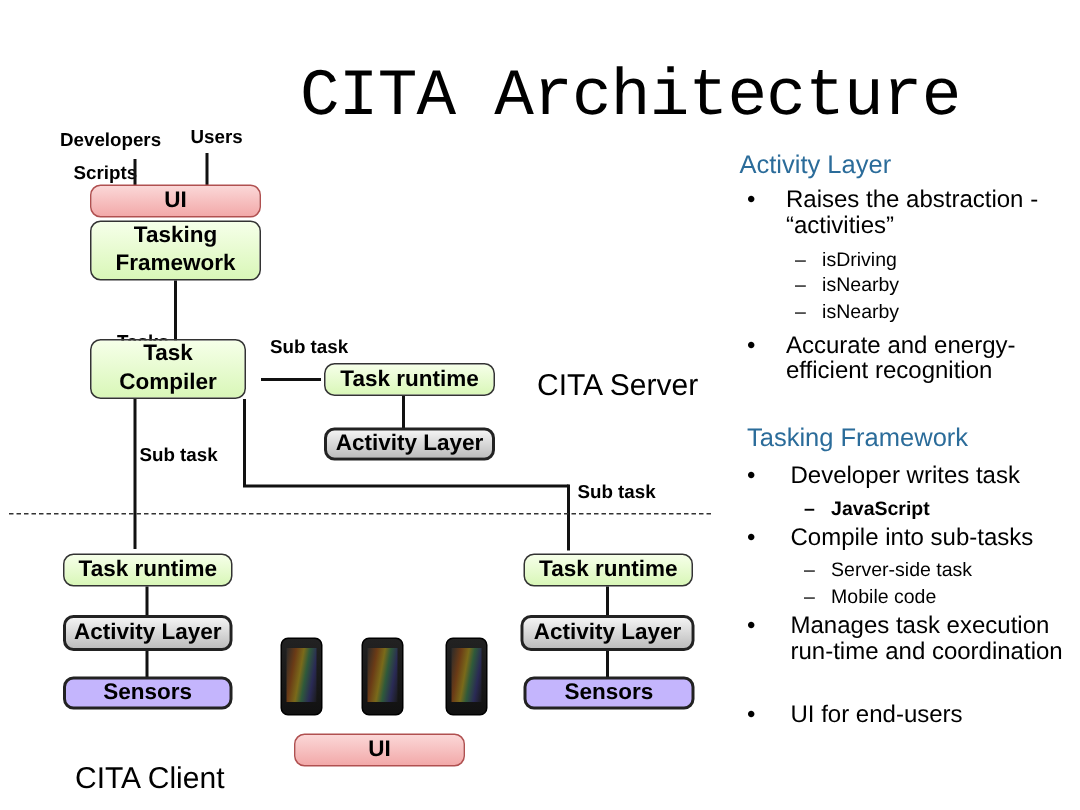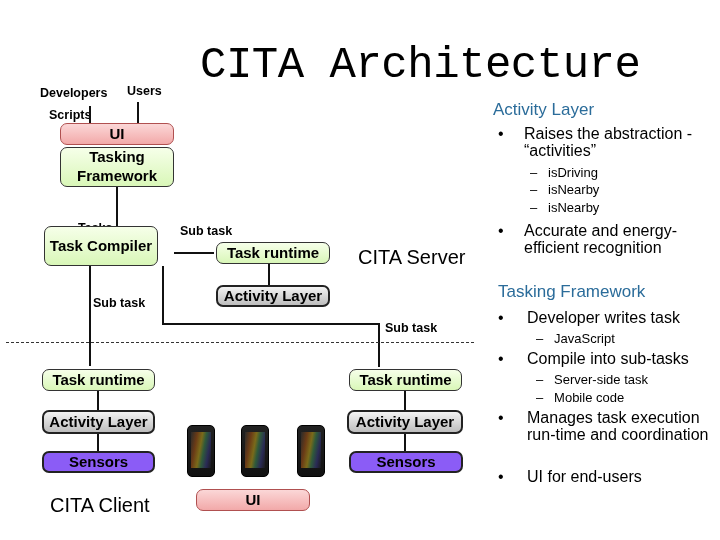--- a/index.html
+++ b/index.html
@@ -6,21 +6,21 @@
   body { width:720px; height:540px; background:#ffffff; position:relative; overflow:hidden;
          font-family:"Liberation Sans", sans-serif; color:#000; }
   .abs { position:absolute; }
   .title { left:200px; top:40px; font-size:44px; letter-spacing:-0.5px; white-space:nowrap;font-family:Liberation Mono, monospace; }
   .lbl { font-size:12.5px; font-weight:bold; white-space:nowrap; }
   .box { position:absolute; border:1.5px solid #222; border-radius:7px; display:flex; align-items:center;
          justify-content:center; text-align:center; font-size:15px; font-weight:bold; box-sizing:border-box; line-height:1.25; }
   .green { background:linear-gradient(#f6ffe9, #d9f7b8); border-color:#333; }
   .pink { background:linear-gradient(#fbd7d7, #f2a9a9); border-color:#b05050; }
   .gray { background:linear-gradient(#f3f3f3, #bdbdbd); border-width:2px; }
-  .white { background:#8b5cf6; border-width:2px; }
+  .white { background:#c4b5fd; border-width:2px; }
   .big { font-size:20px; white-space:nowrap; }
   .line { position:absolute; background:#111; }
   .dash { position:absolute; left:6px; top:342px; width:468px; border-top:1.5px dashed #333; }
   .heading { color:#2b6c9a; font-size:17px; white-space:nowrap; }
   .bullet { font-size:16px; position:absolute; left:498px; }
   .bullet .dot { position:absolute; left:0; top:0; }
   .bullet .txt { position:absolute; left:26px; top:0; width:190px; line-height:17px; }
   .sub { font-size:13px; position:absolute; white-space:nowrap; }
   .phone { position:absolute; width:26px; height:50px; border-radius:5px;
            background:linear-gradient(#222,#111); border:1px solid #000; }
@@ -40,21 +40,21 @@
 
 <div class="box pink" style="left:60px;top:123px;width:114px;height:22px;">
   <span>UI</span>
 </div>
 <div class="box green" style="left:60px;top:147px;width:114px;height:40px;padding:0 20px;">
   <span>Tasking Framework</span>
 </div>
 <div class="line" style="left:116px;top:187px;width:2px;height:40px;"></div>
 <div class="abs lbl" style="left:78px;top:200px;margin-top:21px;">Tasks</div>
 
-<div class="box green" style="left:44px;top:226px;width:114px;height:40px;">
+<div class="box green" style="left:60px;top:226px;width:104px;height:40px;">
   <span>Task Compiler</span>
 </div>
 <div class="abs lbl" style="left:180px;top:224px;">Sub task</div>
 <div class="line" style="left:174px;top:252px;width:40px;height:2px;"></div>
 <div class="box green" style="left:216px;top:242px;width:114px;height:22px;">
   <span>Task runtime</span>
 </div>
 <div class="line" style="left:268px;top:264px;width:2px;height:22px;"></div>
 <div class="box gray" style="left:216px;top:285px;width:114px;height:22px;">
   <span>Activity Layer</span>
@@ -74,21 +74,21 @@
   <span>Task runtime</span>
 </div>
 <div class="line" style="left:97px;top:391px;width:2px;height:20px;"></div>
 <div class="box gray" style="left:42px;top:410px;width:113px;height:24px;">
   <span>Activity Layer</span>
 </div>
 <div class="line" style="left:97px;top:434px;width:2px;height:18px;"></div>
 <div class="box white" style="left:42px;top:451px;width:113px;height:22px;font-weight:bold;">
   <span>Sensors</span>
 </div>
-<div class="abs big" style="left:50px;top:494px;">CITA Client</div>
+<div class="abs big" style="left:50px;top:508px;">CITA Client</div>
 
 <div class="box green" style="left:349px;top:369px;width:113px;height:22px;">
   <span>Task runtime</span>
 </div>
 <div class="line" style="left:404px;top:391px;width:2px;height:20px;"></div>
 <div class="box gray" style="left:347px;top:410px;width:116px;height:24px;">
   <span>Activity Layer</span>
 </div>
 <div class="line" style="left:404px;top:434px;width:2px;height:18px;"></div>
 <div class="box white" style="left:349px;top:451px;width:114px;height:22px;">
@@ -119,21 +119,21 @@
 <div class="bullet" style="top:222px;">
   <span class="dot">•</span>
   <span class="txt">Accurate and energy-efficient recognition</span>
 </div>
 
 <div class="abs heading" style="left:498px;top:282px;">Tasking Framework</div>
 <div class="bullet" style="top:309px;">
   <span class="dot">•</span>
   <span class="txt" style="left:29px;">Developer writes task</span>
 </div>
-<div class="sub" style="left:536px;top:331px;"><span>–</span>&nbsp;&nbsp;&nbsp;<span>JavaScript</span></div>
+<div class="sub" style="left:536px;top:331px;font-weight:bold;"><span>–</span>&nbsp;&nbsp;&nbsp;<span>JavaScript</span></div>
 <div class="bullet" style="top:350px;">
   <span class="dot">•</span>
   <span class="txt" style="left:29px;">Compile into sub-tasks</span>
 </div>
 <div class="sub" style="left:536px;top:372px;"><span>–</span>&nbsp;&nbsp;&nbsp;<span>Server-side task</span></div>
 <div class="sub" style="left:536px;top:390px;"><span>–</span>&nbsp;&nbsp;&nbsp;<span>Mobile code</span></div>
 <div class="bullet" style="top:409px;">
   <span class="dot">•</span>
   <span class="txt" style="left:29px;">Manages task execution run-time and coordination</span>
 </div>

